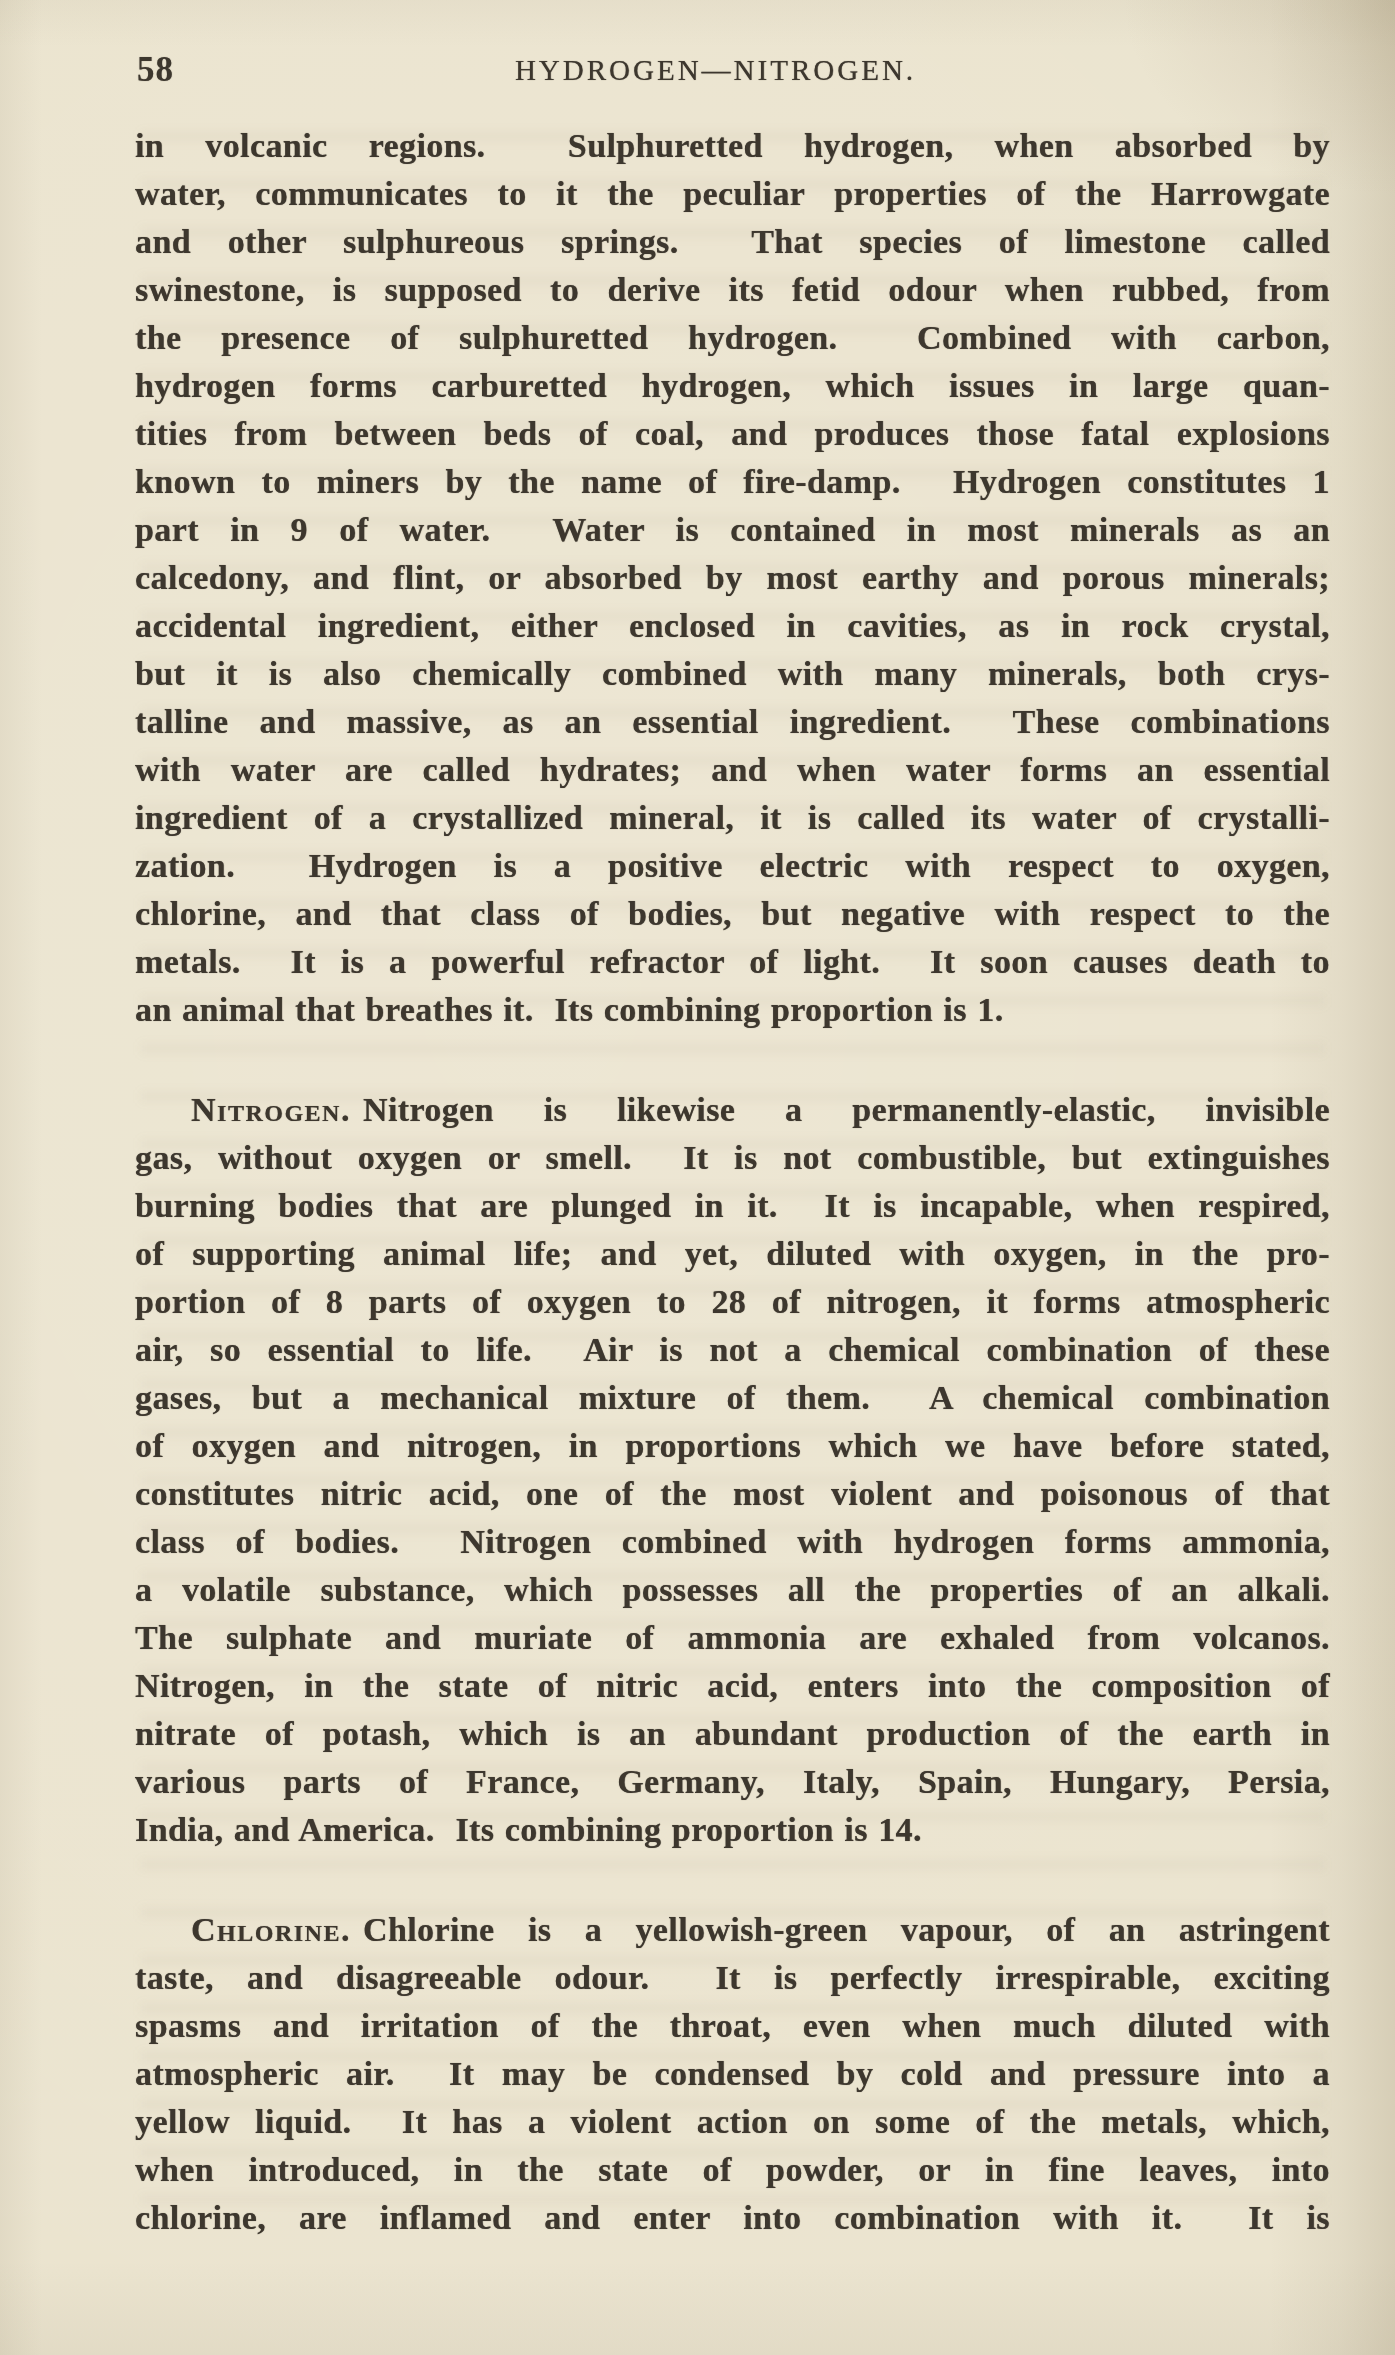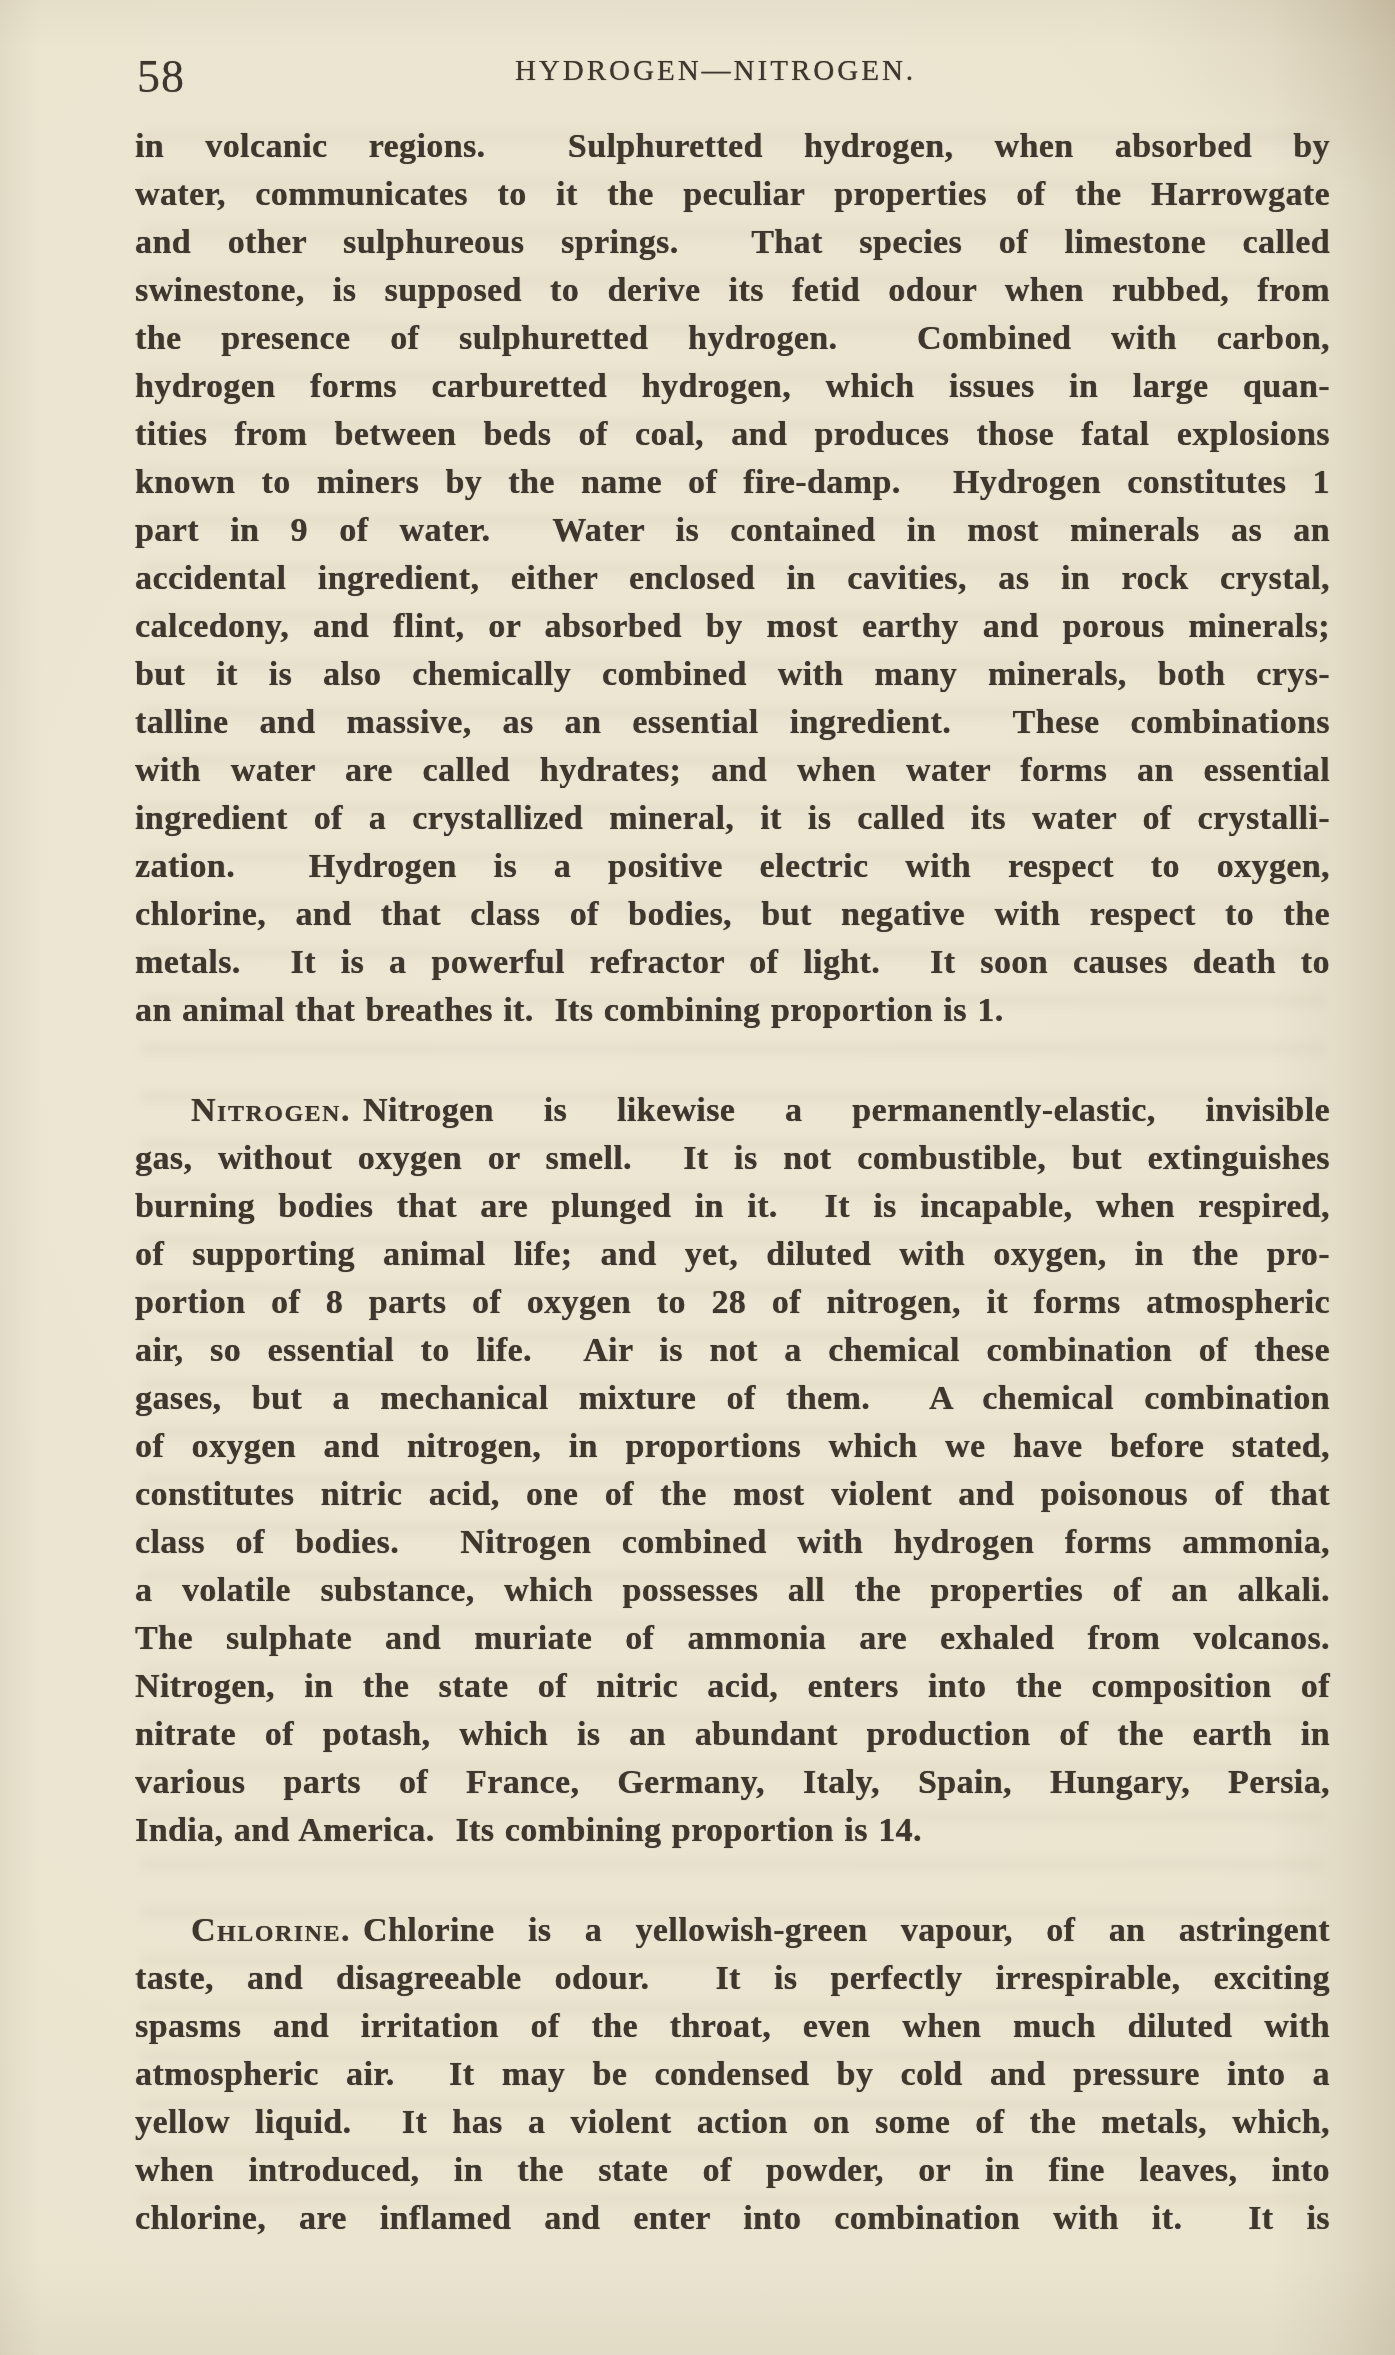--- a/index.html
+++ b/index.html
@@ -33,23 +33,24 @@
       rgba(139,125,95,0.045) 0px, rgba(139,125,95,0.045) 13px,
       rgba(139,125,95,0) 13px, rgba(139,125,95,0) 48px);
     filter: blur(4px);
     pointer-events: none;
   }
   .running-header { position: absolute; top: 48px; left: 0; right: 0; height: 44px; }
   .page-number {
     position: absolute;
     left: 137px;
     top: 2px;
-    font-size: 46px;
+    font-size: 35px;
     letter-spacing: 1px;
     text-shadow: 0 0 1px rgba(61,55,46,0.55);
+    font-weight: bold;
   }
   .running-title {
     position: absolute;
     left: 0; right: 0;
     top: 6px;
     text-align: center;
     transform: translateX(18px);
     font-size: 29px;
     letter-spacing: 3px;
     text-shadow: 0 0 1px rgba(61,55,46,0.6), 0.4px 0.4px 0 rgba(61,55,46,0.3);
@@ -97,22 +98,22 @@
       <div class="para">
         <div class="line">in volcanic regions.  Sulphuretted hydrogen, when absorbed by</div>
         <div class="line">water, communicates to it the peculiar properties of the Harrowgate</div>
         <div class="line">and other sulphureous springs.  That species of limestone called</div>
         <div class="line">swinestone, is supposed to derive its fetid odour when rubbed, from</div>
         <div class="line">the presence of sulphuretted hydrogen.  Combined with carbon,</div>
         <div class="line">hydrogen forms carburetted hydrogen, which issues in large quan-</div>
         <div class="line">tities from between beds of coal, and produces those fatal explosions</div>
         <div class="line">known to miners by the name of fire-damp.  Hydrogen constitutes 1</div>
         <div class="line">part in 9 of water.  Water is contained in most minerals as an</div>
+        <div class="line">calcedony, and flint, or absorbed by most earthy and porous minerals;</div>
         <div class="line">accidental ingredient, either enclosed in cavities, as in rock crystal,</div>
-        <div class="line">calcedony, and flint, or absorbed by most earthy and porous minerals;</div>
         <div class="line">but it is also chemically combined with many minerals, both crys-</div>
         <div class="line">talline and massive, as an essential ingredient.  These combinations</div>
         <div class="line">with water are called hydrates; and when water forms an essential</div>
         <div class="line">ingredient of a crystallized mineral, it is called its water of crystalli-</div>
         <div class="line">zation.  Hydrogen is a positive electric with respect to oxygen,</div>
         <div class="line">chlorine, and that class of bodies, but negative with respect to the</div>
         <div class="line">metals.  It is a powerful refractor of light.  It soon causes death to</div>
         <div class="line unjustified">an animal that breathes it.  Its combining proportion is 1.</div>
       </div>
       <div class="para">

